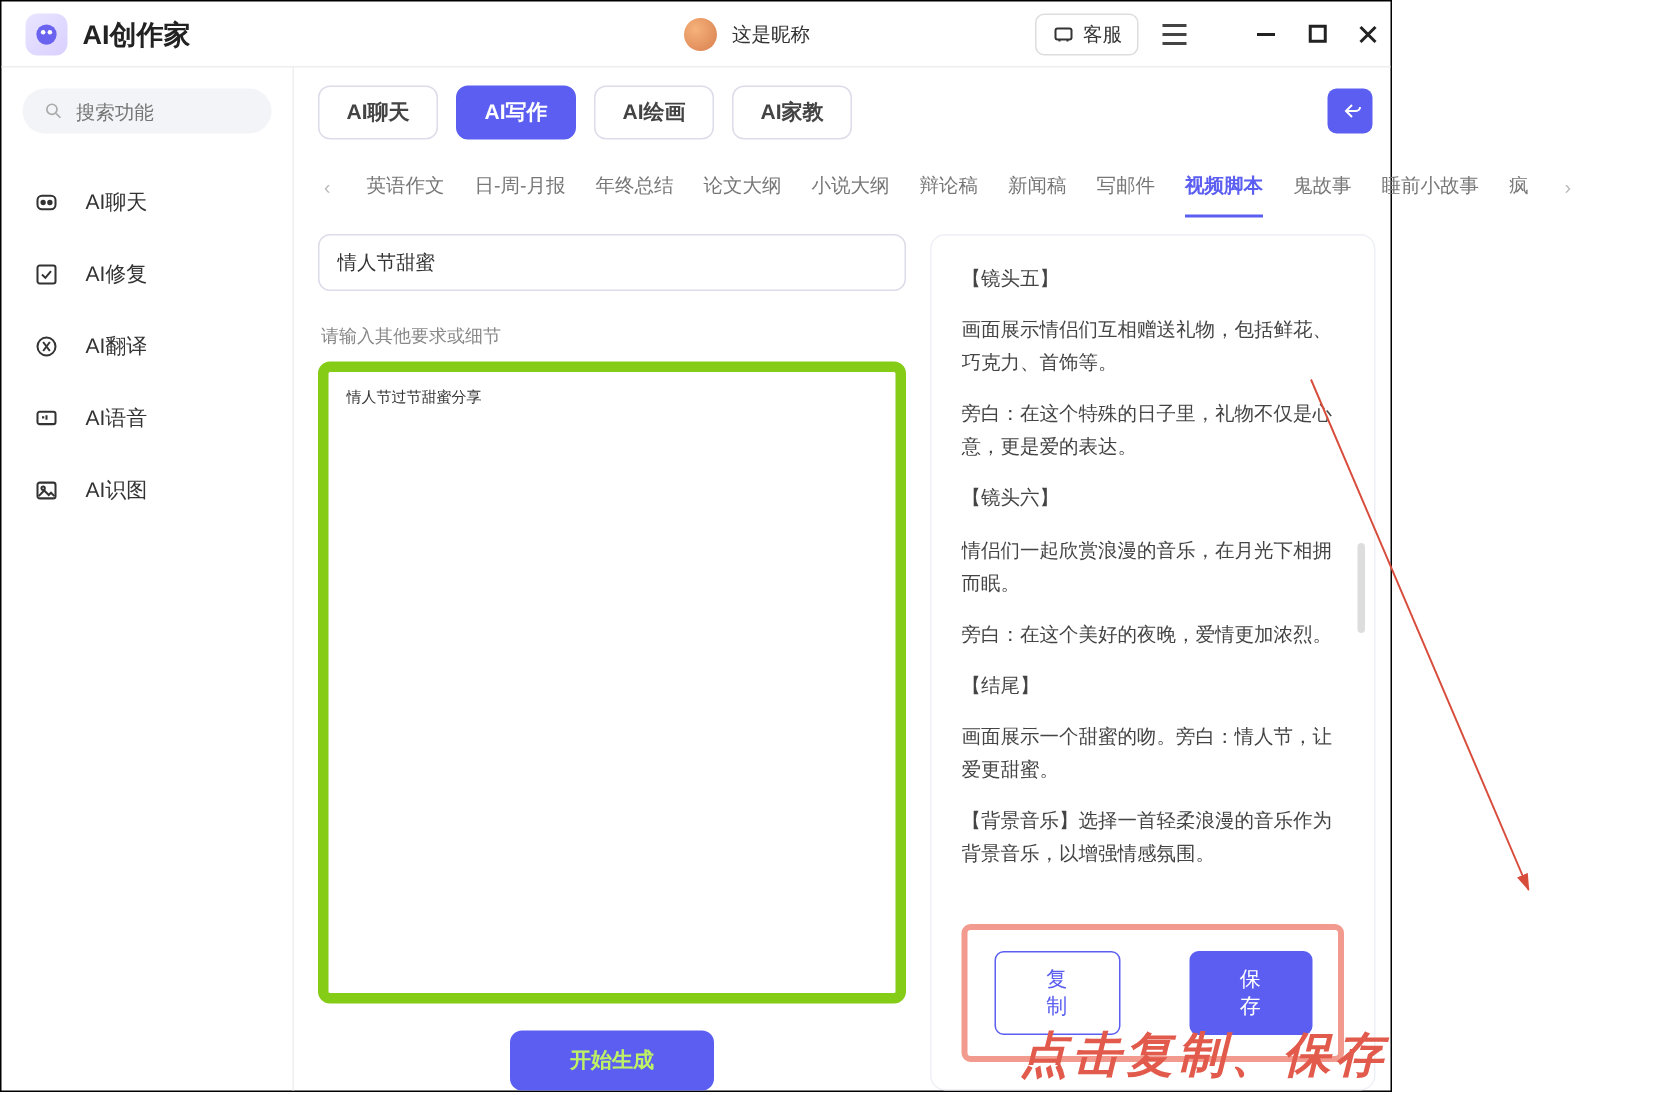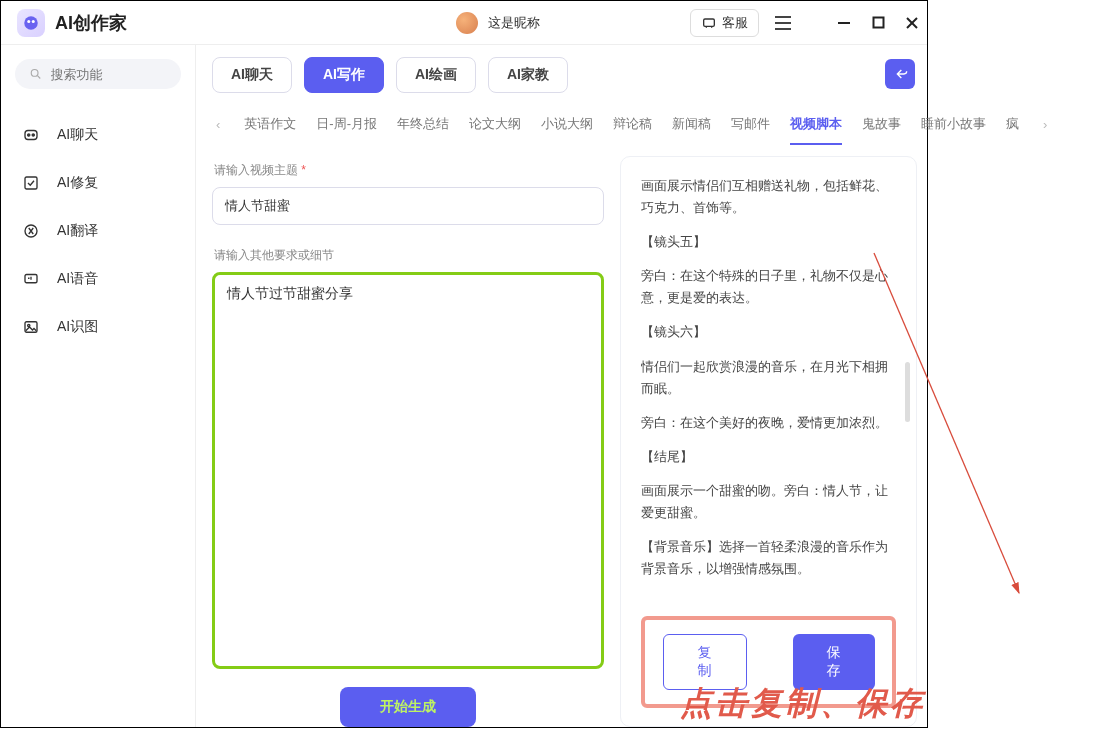--- a/index.html
+++ b/index.html
@@ -37,21 +37,21 @@
 .secondary-tabs { display:flex; align-items:center; gap:20px; font-size:13px; color:#777; padding:14px 0 10px 0; position:relative; border-bottom: 1px solid transparent; }
 .st-item { cursor:pointer; white-space:nowrap; }
 .st-item.active { color:#5b5ef0; font-weight:600; position:relative; }
 .st-item.active::after { content:""; position:absolute; bottom:-12px; left:0; right:0; height:2px; background:#5b5ef0; }
 .chev { cursor:pointer; color:#bbb; padding:0 4px; }
 .content { flex:1; display:flex; gap:16px; margin-top:12px; min-height:0; }
 .left-col { width:392px; display:flex; flex-direction:column; }
 .label { font-size:12px; color:#888; margin: 6px 0 8px 2px; }
 .req::after { content:" *"; color:#e55; }
 .field { border:1px solid #dcdcea; border-radius:8px; padding:9px 12px; font-size:13px; color:#333; margin-bottom:16px; }
-.textarea { border:3px solid #84cc16; border-radius:8px; padding:10px 12px; font-size:14px; color:#333; flex:1; min-height:280px; resize:none; outline:none; font-family:inherit; }
+.textarea { border:7px solid #84cc16; border-radius:8px; padding:10px 12px; font-size:10px; color:#333; flex:1; min-height:280px; resize:none; outline:none; font-family:inherit; }
 .gen-btn { align-self:center; background:#5b5ef0; color:#bef264; border:none; border-radius:8px; padding:11px 40px; font-size:14px; margin-top:18px; cursor:pointer; font-weight:600; }
 .right-col { flex:1; border:1px solid #eef0f5; border-radius:10px; padding:18px 20px; display:flex; flex-direction:column; position:relative; min-width:0; }
 .output { font-size:13px; color:#444; line-height:1.7; overflow:auto; flex:1; min-height:0; padding-right:6px; }
 .output p { margin-bottom:12px; }
 .action-row { border:4px solid #f29a8e; border-radius:6px; padding:14px 18px; display:flex; justify-content:center; gap:46px; margin-top:10px; }
 .btn-copy { background:#fff; color:#5b5ef0; border:1.5px solid #5b5ef0; padding:9px 34px; border-radius:6px; font-size:14px; cursor:pointer; }
 .btn-save { background:#5b5ef0; color:#fff; border:none; padding:9px 34px; border-radius:6px; font-size:14px; cursor:pointer; }
 .arrow-annot { position:absolute; top:198px; left:668px; pointer-events:none; }
 .bottom-annot { position:absolute; bottom:4px; left:680px; color:#e15a4b; font-size:32px; font-style:italic; font-family: "KaiTi","STKaiti",serif; font-weight:600; letter-spacing:3px; }
 .scroll-thumb { position:absolute; right:6px; top:205px; width:5px; height:60px; background:#ddd; border-radius:3px; }
@@ -188,31 +188,30 @@
         <span class="st-item">写邮件</span>
         <span class="st-item active">视频脚本</span>
         <span class="st-item">鬼故事</span>
         <span class="st-item">睡前小故事</span>
         <span class="st-item">疯</span>
         <span class="chev">›</span>
       </div>
 
       <div class="content">
         <div class="left-col">
-          <div class="label req">请输入视频主题</div>
           <div class="field">情人节甜蜜</div>
           <div class="label">请输入其他要求或细节</div>
           <textarea class="textarea" style="">情人节过节甜蜜分享</textarea>
           <button class="gen-btn">开始生成</button>
         </div>
 
         <div class="right-col">
           <div class="output">
+            <p>【镜头五】</p>
             <p>画面展示情侣们互相赠送礼物，包括鲜花、巧克力、首饰等。</p>
-            <p>【镜头五】</p>
             <p>旁白：在这个特殊的日子里，礼物不仅是心意，更是爱的表达。</p>
             <p>【镜头六】</p>
             <p>情侣们一起欣赏浪漫的音乐，在月光下相拥而眠。</p>
             <p>旁白：在这个美好的夜晚，爱情更加浓烈。</p>
             <p>【结尾】</p>
             <p>画面展示一个甜蜜的吻。旁白：情人节，让爱更甜蜜。</p>
             <p>【背景音乐】选择一首轻柔浪漫的音乐作为背景音乐，以增强情感氛围。</p>
           </div>
           <div class="scroll-thumb"></div>
           <div class="action-row">

